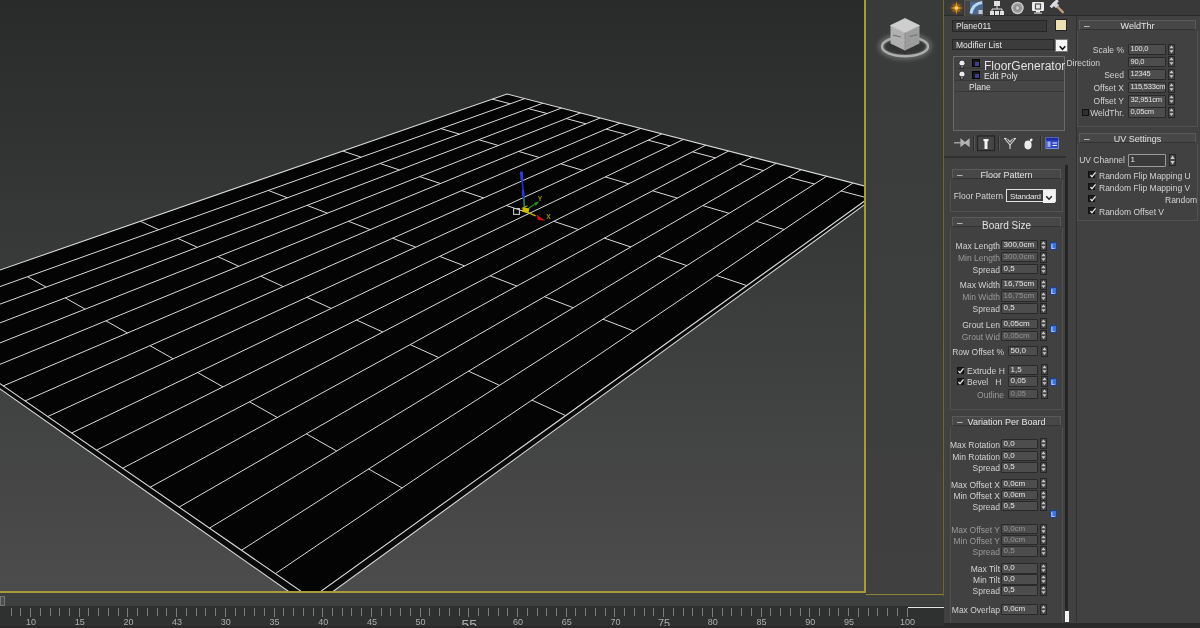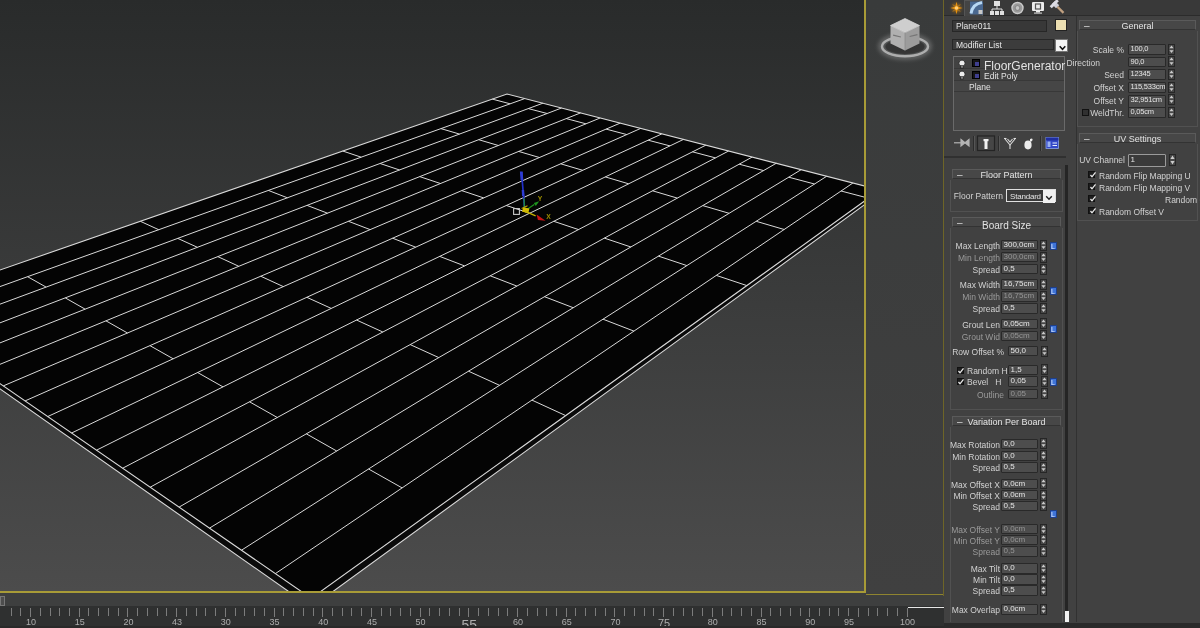--- a/index.html
+++ b/index.html
@@ -443,21 +443,21 @@
     <svg width="5" height="8.5" style="position:absolute;left:0px;top:0px">
       <path d="M2.5 0.6 L4.6 3.2 L0.4 3.2 Z" fill="#cccccc"></path>
       <path d="M2.5 7.9 L4.6 5.2 L0.4 5.2 Z" fill="#cccccc"></path>
     </svg>
   </div>
 <div style="position:absolute;left:956.5px;top:366.5px;width:7px;height:7px;background:#1d1d1d;border:1px solid #111;">
     <svg width="8" height="8" style="position:absolute;left:-0.5px;top:-1px">
       <path d="M1.5 4 L3 5.8 L6.5 1.3" stroke="#ececec" stroke-width="1.3" fill="none"></path>
     </svg>
   </div>
-<div style="position:absolute;left:967px;top:365.5px;font-size:8.5px;color:#d2d2d2;white-space:nowrap">Random H</div>
+<div style="position:absolute;left:967px;top:365.5px;font-size:8.5px;color:#d2d2d2;white-space:nowrap">Extrude H</div>
 <div style="position:absolute;left:1008px;top:364.5px;width:30px;height:10.5px;background:#4d4d4d;border:1px solid #292929;border-radius:1px;color:#e4e4e4;font-size:8px;line-height:8.5px;padding-left:1.5px;overflow:hidden;white-space:nowrap;letter-spacing:0px">1,5</div>
 <div style="position:absolute;left:1041px;top:364px;width:7px;height:10.5px;background:#474747;border:1px solid #262626">
     <svg width="5" height="8.5" style="position:absolute;left:0px;top:0px">
       <path d="M2.5 0.6 L4.6 3.2 L0.4 3.2 Z" fill="#cccccc"></path>
       <path d="M2.5 7.9 L4.6 5.2 L0.4 5.2 Z" fill="#cccccc"></path>
     </svg>
   </div>
 <div style="position:absolute;left:956.5px;top:378px;width:7px;height:7px;background:#1d1d1d;border:1px solid #111;">
     <svg width="8" height="8" style="position:absolute;left:-0.5px;top:-1px">
       <path d="M1.5 4 L3 5.8 L6.5 1.3" stroke="#ececec" stroke-width="1.3" fill="none"></path>
@@ -591,21 +591,21 @@
       <path d="M2.5 0.6 L4.6 3.2 L0.4 3.2 Z" fill="#cccccc"></path>
       <path d="M2.5 7.9 L4.6 5.2 L0.4 5.2 Z" fill="#cccccc"></path>
     </svg>
   </div>
 <div style="position:absolute;left:1049.5px;top:510px;width:7px;height:8px;background:#3f74d8;border:1px solid #1e3f8a;color:#e8f0ff;font-size:7px;line-height:8px;text-align:center">L</div>
 <div style="position:absolute;left:1065px;top:165px;width:3px;height:457px;background:#252525"></div>
 <div style="position:absolute;left:1064.5px;top:611px;width:4px;height:10.5px;background:#f2f2f2"></div>
 <div style="position:absolute;left:1076px;top:16px;width:1px;height:606px;background:#313131"></div>
 <div style="position:absolute;left:1079px;top:20px;width:117px;height:10px;background:#474747;border:1px solid #5a5a5a;border-bottom-color:#333">
     <div style="position:absolute;left:4px;top:-1px;font-size:10px;color:#d6d6d6">–</div>
-    <div style="position:absolute;left:0;top:0;width:100%;text-align:center;font-size:9px;color:#e2e2e2;line-height:11px;white-space:nowrap">General</div>
+    <div style="position:absolute;left:0;top:0;width:100%;text-align:center;font-size:9px;color:#e2e2e2;line-height:11px;white-space:nowrap">WeldThr</div>
   </div>
 <div style="position:absolute;left:1077px;top:31px;width:121px;height:96px;border:1px solid #515151;border-top:none"></div>
 <div style="position:absolute;left:1004px;top:45px;width:120px;text-align:right;font-size:8.5px;color:#d2d2d2;line-height:11px;white-space:nowrap">Scale %</div>
 <div style="position:absolute;left:1128px;top:44px;width:38px;height:10.5px;background:#4d4d4d;border:1px solid #292929;border-radius:1px;color:#e4e4e4;font-size:7.5px;line-height:8.5px;padding-left:1.5px;overflow:hidden;white-space:nowrap;letter-spacing:-0.2px">100,0</div>
 <div style="position:absolute;left:1167.5px;top:44px;width:7px;height:10.5px;background:#474747;border:1px solid #262626">
     <svg width="5" height="8.5" style="position:absolute;left:0px;top:0px">
       <path d="M2.5 0.6 L4.6 3.2 L0.4 3.2 Z" fill="#cccccc"></path>
       <path d="M2.5 7.9 L4.6 5.2 L0.4 5.2 Z" fill="#cccccc"></path>
     </svg>
   </div>

